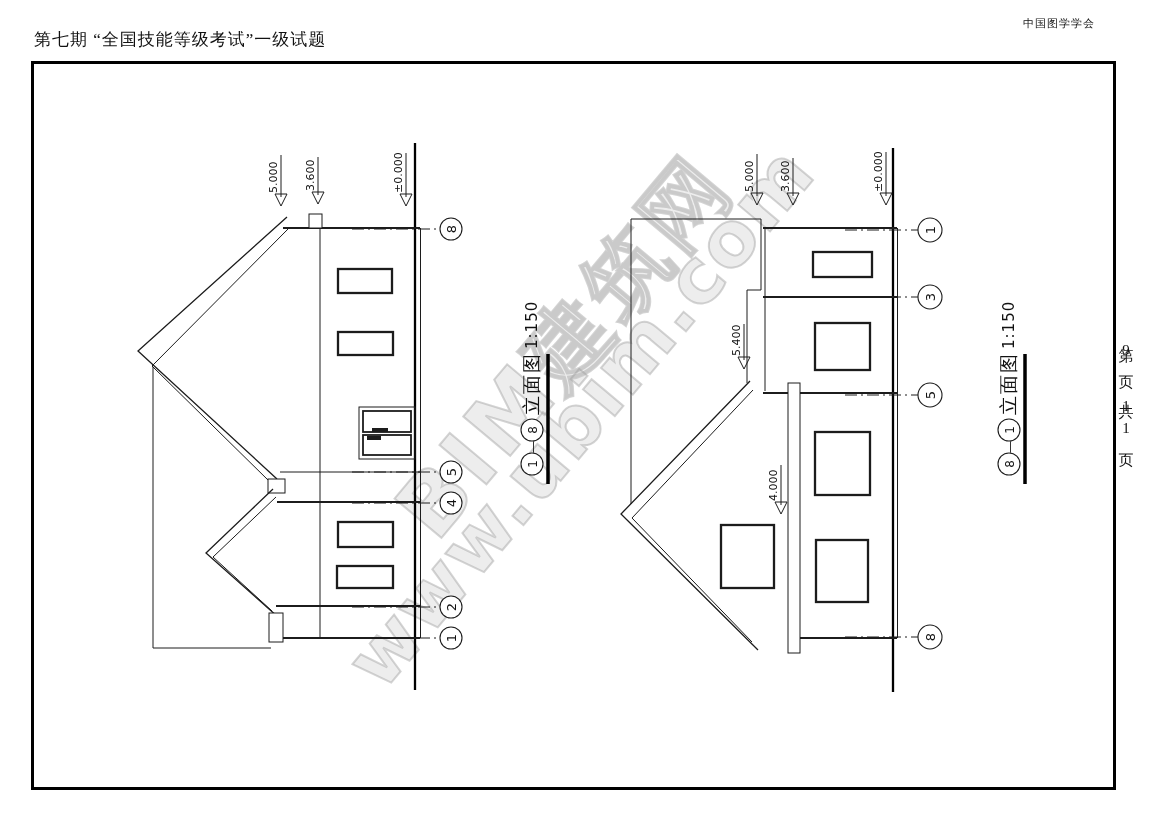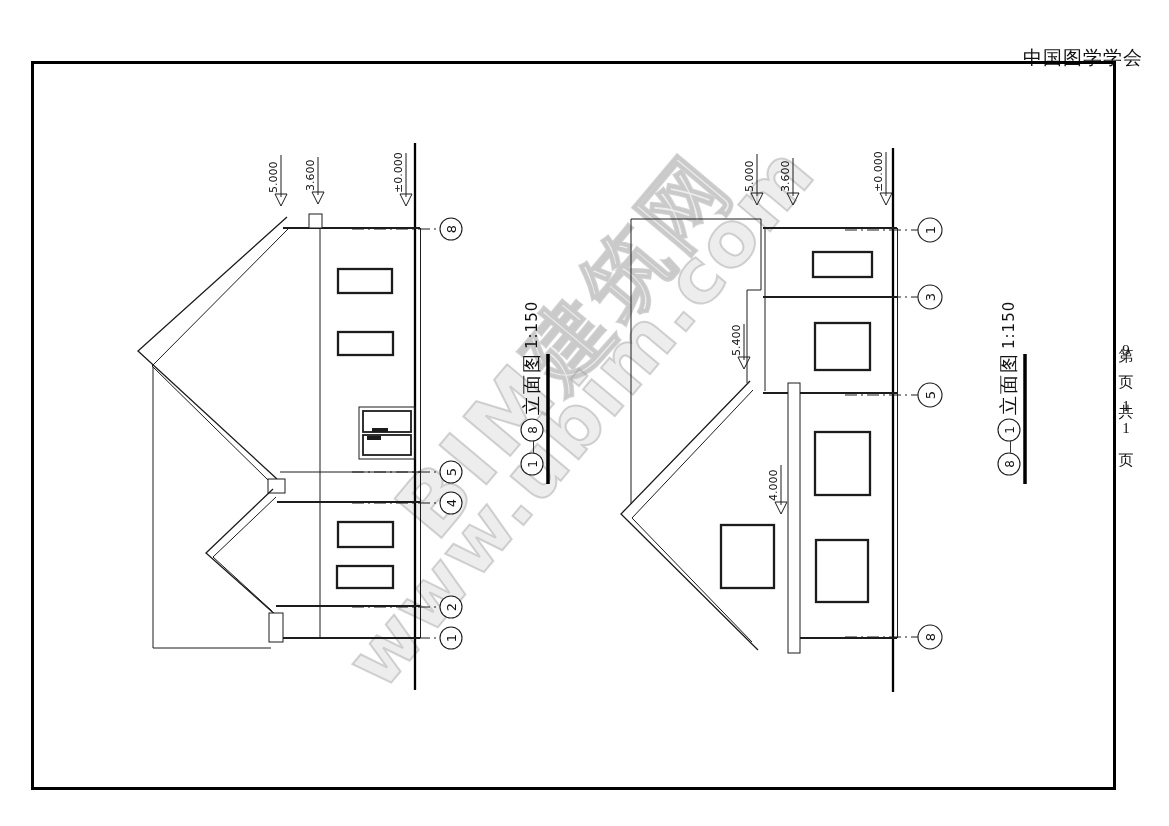--- a/index.html
+++ b/index.html
@@ -1,19 +1,19 @@
 <!DOCTYPE html>
 <html><head>
 <meta charset="utf-8">
 <style>
   html,body{margin:0;padding:0;background:#ffffff;}
   .page{position:relative;width:1169px;height:826px;background:#ffffff;overflow:hidden;
         font-family:"Liberation Serif","DejaVu Serif",serif;color:#111;}
   .hdr-left{position:absolute;left:34px;top:28px;font-size:17px;letter-spacing:1px;}
-  .hdr-right{position:absolute;left:1023px;top:45px;font-size:19px;letter-spacing:1px;}
+  .hdr-right{position:absolute;left:1023px;top:16px;font-size:11px;letter-spacing:1px;}
   .border-frame{position:absolute;left:31px;top:61px;width:1079px;height:723px;border:3px solid #000;}
   .side-text{position:absolute;left:1116px;top:336px;height:230px;font-size:15px;
              writing-mode:vertical-rl;text-orientation:upright;letter-spacing:6px;}
   .watermark{position:absolute;font-family:"DejaVu Sans","Liberation Sans",sans-serif;
              font-weight:bold;color:rgba(195,195,195,0.30);-webkit-text-stroke:2px rgba(160,160,160,0.45);
              transform:rotate(-50deg);white-space:nowrap;text-align:center;}
   .wm1{left:265px;top:290px;width:600px;font-size:84px;letter-spacing:6px;}
   .wm2{left:200px;top:372px;width:760px;font-size:76px;letter-spacing:2px;}
   svg.cad{position:absolute;left:0;top:0;}
   .ln{stroke:#1c1c1c;stroke-width:1;fill:none;}
@@ -31,20 +31,21 @@
   .ttl-name{font-size:19px;letter-spacing:2px;}
   .ttl-scale{font-size:15px;letter-spacing:1px;}
   .ttl-dig{font-size:12px;text-anchor:middle;}
   .ttl-dash{font-size:13px;text-anchor:middle;}
 </style>
 </head>
 <body>
 
 <div class="page">
 
+  <div class="hdr-left">第七期 “全国技能等级考试”一级试题</div>
   <div class="hdr-right">中国图学学会</div>
   <div class="side-text">第9页 共11页</div>
 
   <div class="watermark wm1">BIM建筑网</div>
   <div class="watermark wm2">www.ubim.com</div>
 
   <div class="border-frame"></div>
 
   <svg class="cad" width="1169" height="826" viewBox="0 0 1169 826">
 

